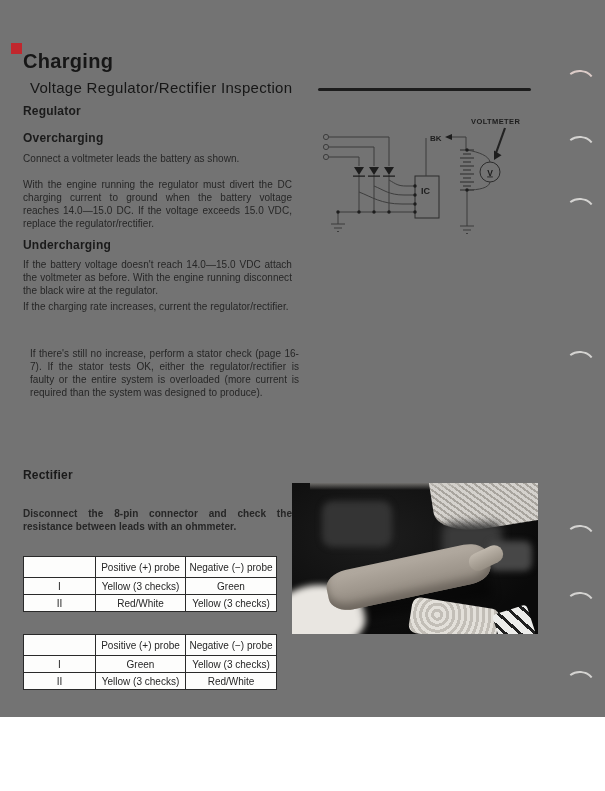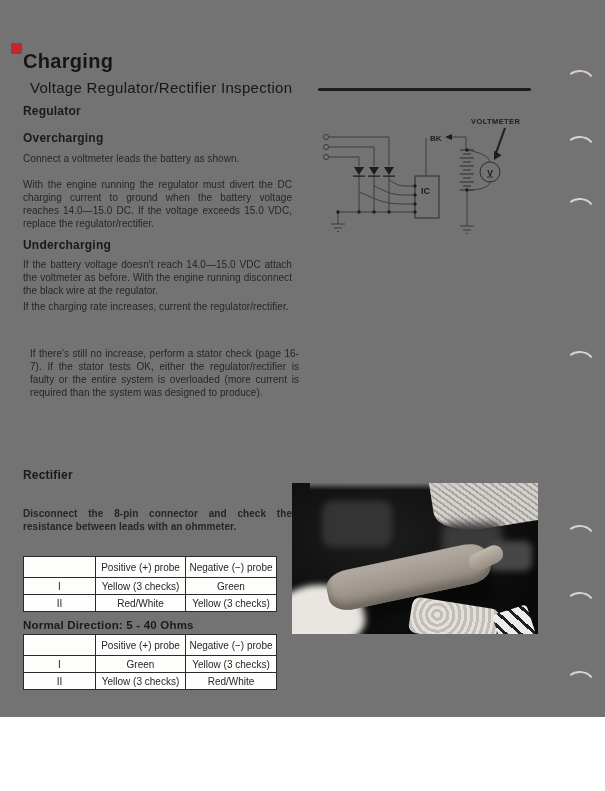--- a/index.html
+++ b/index.html
@@ -148,21 +148,20 @@
       <td>Green</td>
     </tr>
     <tr>
       <td>II</td>
       <td>Red/White</td>
       <td>Yellow (3 checks)</td>
     </tr>
   </tbody>
     </table>
 
-  <div class="abs tbl-title" style="left:23px;top:619px;">Normal Direction:  5 - 40 Ohms</div>
   <table class="probe abs" style="left:23px;top:634px;">
     <tbody>
         <tr>
       <th class="c0"></th>
       <th class="c1">Positive (+) probe</th>
       <th class="c2">Negative (−) probe</th>
     </tr>
     <tr>
       <td>I</td>
       <td>Green</td>

